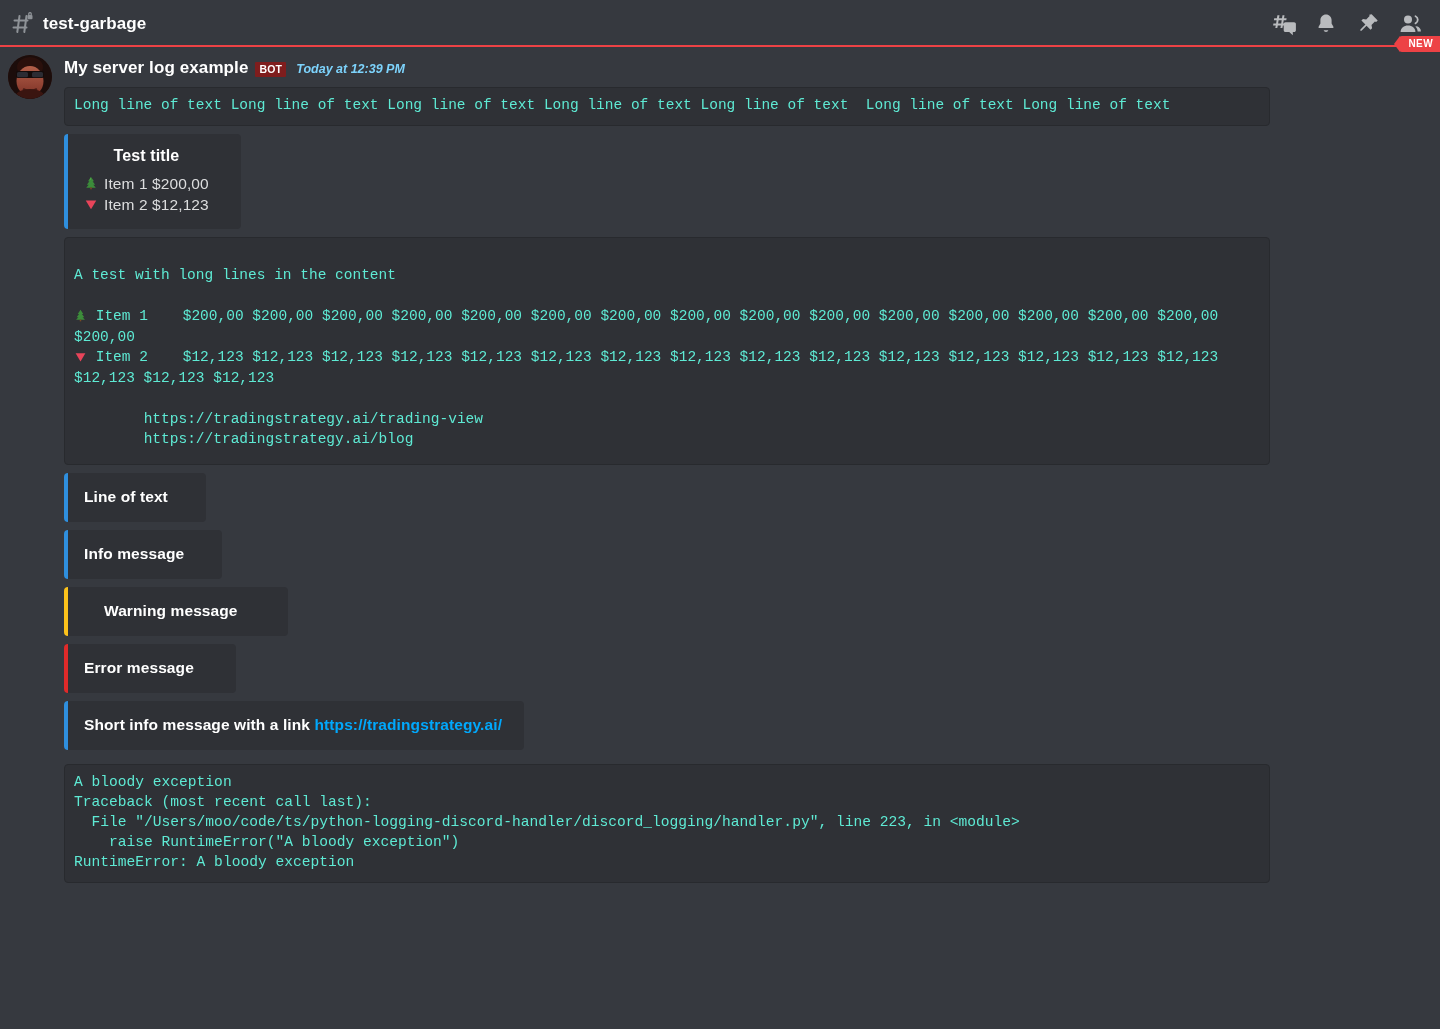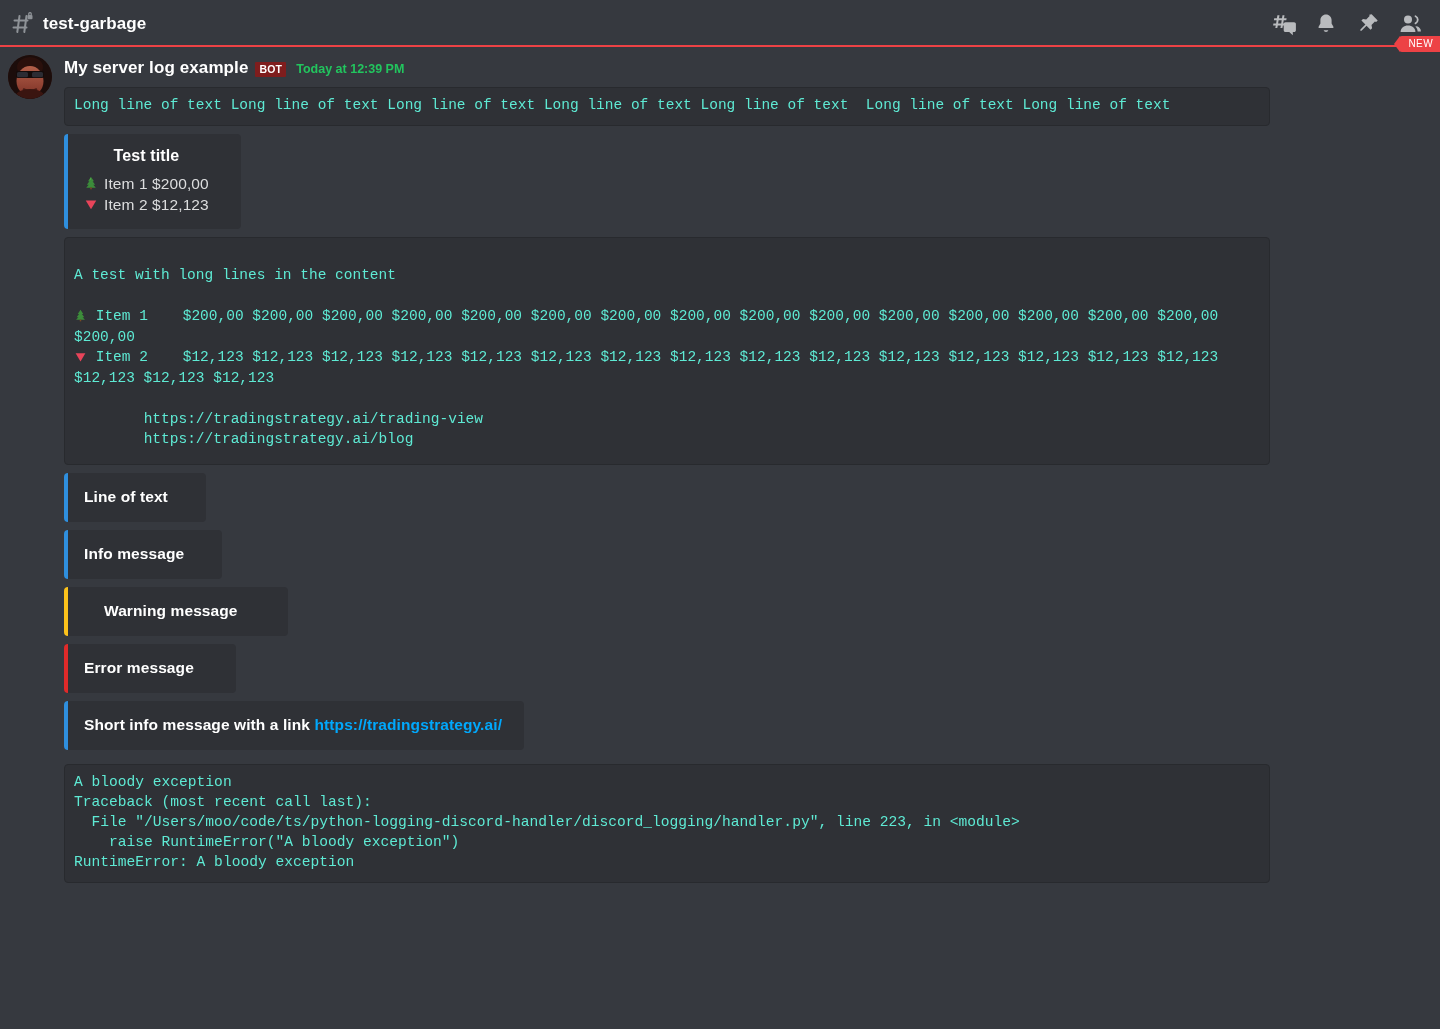--- a/index.html
+++ b/index.html
@@ -42,21 +42,21 @@
     height: 2px;
     background: #ed4245;
     margin-top: -2px;
   }
   .new-badge {
     position: absolute;
     right: 0px; top: -9px;
     background: #ed4245;
     color: #ffffff;
     font-size: 10px;
-    font-weight: 400;
+    font-weight: 700;
     letter-spacing: .4px;
     padding: 2px 7px 2px 9px;
     border-radius: 3px 0 0 3px;
     line-height: 12px;
   }
   .new-badge::before {
     content: "";
     position: absolute;
     left: -5px; top: 0;
     width: 0; height: 0;
@@ -93,26 +93,27 @@
     font-size: 10.5px;
     font-weight: 600;
     border-radius: 1px;
     padding: 1px 4px 1px 4px;
     line-height: 13px;
     letter-spacing: .2px;
     position: relative;
     top: 1px;
   }
   .timestamp {
-    color: #22c55e;
+    color: #7dd3fc;
     font-size: 12.5px;
     font-weight: 600;
     margin-left: 3px;
     position: relative;
     top: 1px;
+    font-style: italic;
   }
 
   
   .codeblock {
     background: #2f3136;
     border: 1px solid #282a2e;
     border-radius: 4px;
     color: #5eead4;
     font-family: "Liberation Mono", "DejaVu Sans Mono", monospace;
     font-size: 14.5px;

